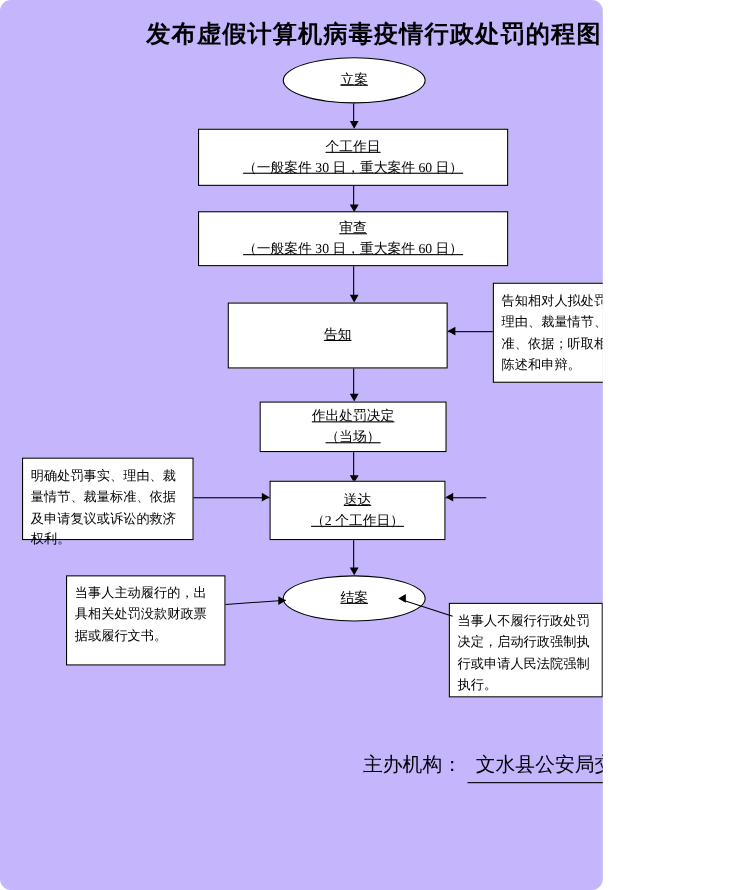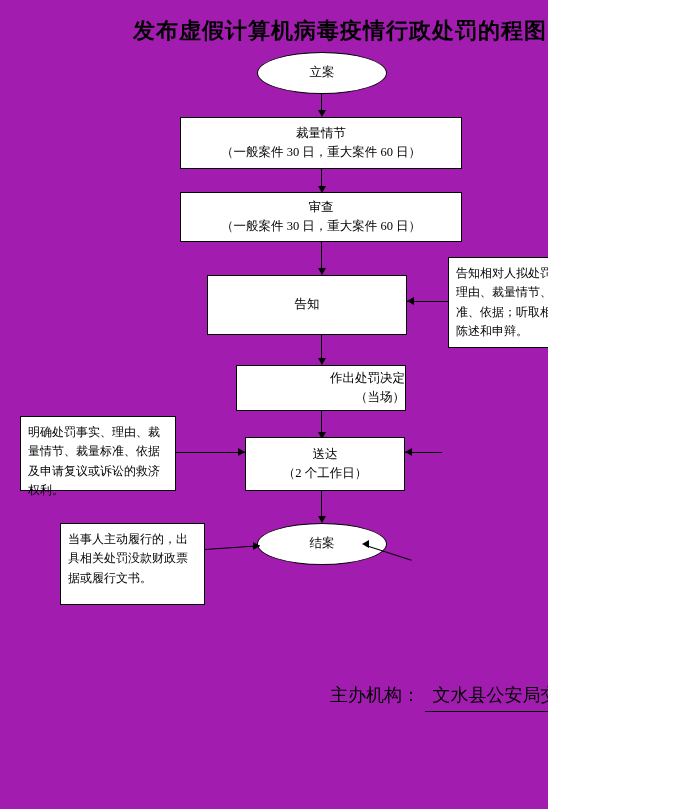--- a/index.html
+++ b/index.html
@@ -9,21 +9,22 @@
   }
   body {
     font-family: "Liberation Serif", "DejaVu Serif", serif;
     color: #000000;
   }
   #page {
     position: relative;
     width: 548px;
     height: 809px;
     overflow: hidden;
-    background: #a21caf;
+    background: #c4b5fd;
+    border-radius: 10px;
   }
   .title {
     position: absolute;
     left: 0;
     top: 16px;
     width: 680px;
     text-align: center;
     font-size: 22px;
     font-weight: bold;
     letter-spacing: 1px;
@@ -34,20 +35,21 @@
     box-sizing: border-box;
     border: 1px solid #000000;
     background: #ffffff;
     display: flex;
     flex-direction: column;
     align-items: center;
     justify-content: center;
     font-size: 12.5px;
     line-height: 1.55;
     text-align: center;
+    text-decoration: underline;
   }
   .node .l1, .node .l2 {
     display: block;
     white-space: nowrap;
   }
   .oval {
     border-radius: 50% / 50%;
   }
   .note {
     position: absolute;
@@ -119,21 +121,21 @@
   <div class="title">发布虚假计算机病毒疫情行政处罚的程图</div>
 
   <div class="node oval" style="left:257px; top:52px; width:130px; height:42px;">
     <span class="l1">立案</span>
   </div>
 
   <div class="line vline" style="left:321px; top:94px; height:19px;"></div>
   <div class="arrow-down" style="left:318px; top:110px;"></div>
 
   <div class="node" style="left:180px; top:117px; width:282px; height:52px;">
-    <span class="l1">裁量情节</span>
+    <span class="l1">个工作日</span>
     <span class="l2">（一般案件 30 日，重大案件 60 日）</span>
   </div>
 
   <div class="line vline" style="left:321px; top:169px; height:22px;"></div>
   <div class="arrow-down" style="left:318px; top:186px;"></div>
 
   <div class="node" style="left:180px; top:192px; width:282px; height:50px;">
     <span class="l1">审查</span>
     <span class="l2">（一般案件 30 日，重大案件 60 日）</span>
   </div>
@@ -145,21 +147,21 @@
     <span class="l1">告知</span>
   </div>
 
   <div class="note" style="left:448px; top:257px; width:152px; height:91px;">告知相对人拟处罚事实、理由、裁量情节、裁量标准、依据；听取相对人的陈述和申辩。</div>
   <div class="line hline" style="left:407px; top:301px; width:41px;"></div>
   <div class="arrow-left" style="left:407px; top:297px;"></div>
 
   <div class="line vline" style="left:321px; top:335px; height:27px;"></div>
   <div class="arrow-down" style="left:318px; top:358px;"></div>
 
-  <div class="node" style="left:236px; top:365px; width:170px; height:46px;align-items:flex-end;">
+  <div class="node" style="left:236px; top:365px; width:170px; height:46px;">
     <span class="l1">作出处罚决定</span>
     <span class="l2">（当场）</span>
   </div>
 
   <div class="line vline" style="left:321px; top:411px; height:26px;"></div>
   <div class="arrow-down" style="left:318px; top:432px;"></div>
 
   <div class="node" style="left:245px; top:437px; width:160px; height:54px;">
     <span class="l1">送达</span>
     <span class="l2">（2 个工作日）</span>
@@ -176,20 +178,21 @@
   <div class="arrow-down" style="left:318px; top:516px;"></div>
 
   <div class="node oval" style="left:257px; top:523px; width:130px; height:42px;">
     <span class="l1">结案</span>
   </div>
 
   <div class="note" style="left:60px; top:523px; width:145px; height:82px;">当事人主动履行的，出具相关处罚没款财政票据或履行文书。</div>
   <div class="diag" style="left:205px; top:549px; width:55px; transform: rotate(-4deg);"></div>
   <div class="arrow-right" style="left:253px; top:542px;"></div>
 
+  <div class="note" style="left:408px; top:548px; width:140px; height:86px;">当事人不履行行政处罚决定，启动行政强制执行或申请人民法院强制执行。</div>
   <div class="diag" style="left:366px; top:545px; width:48px; transform: rotate(18deg);"></div>
   <div class="arrow-left" style="left:362px; top:540px;"></div>
 
   <div class="footer footer-row1">
     <span class="lbl">主办机构：</span>
     <span class="val" style="width:178px;">文水县公安局交警大队</span>
   </div>
 
 </div>
 

